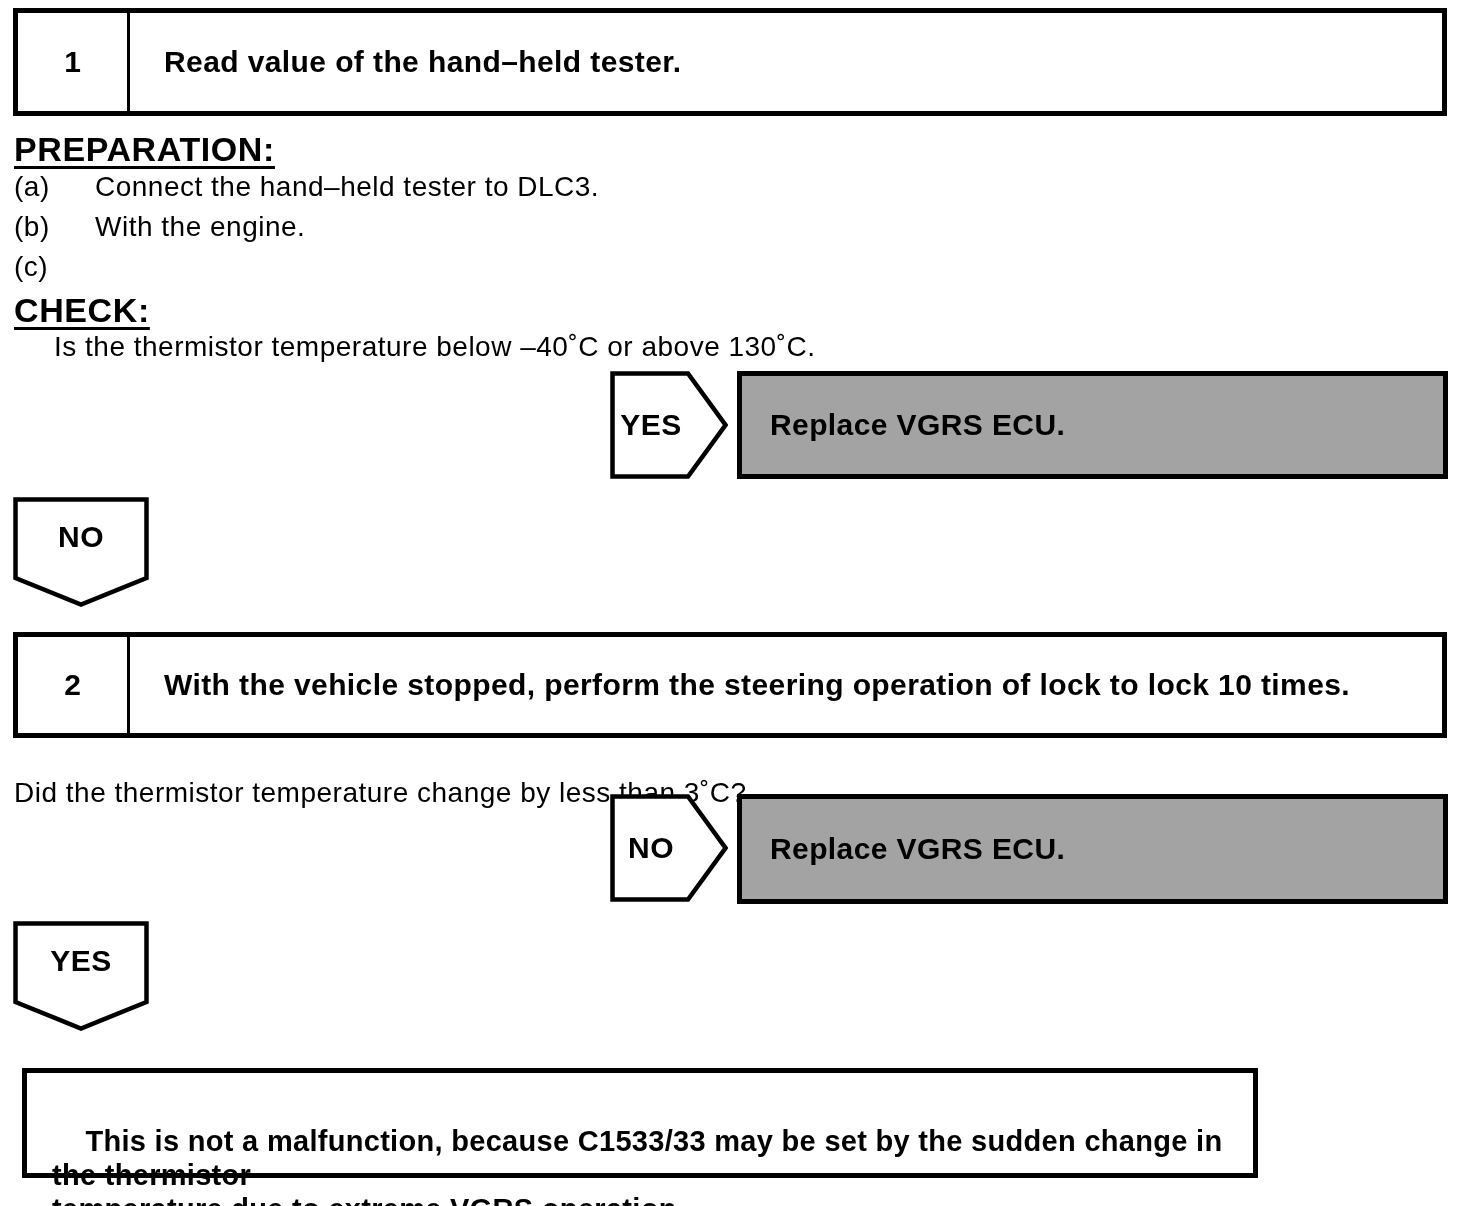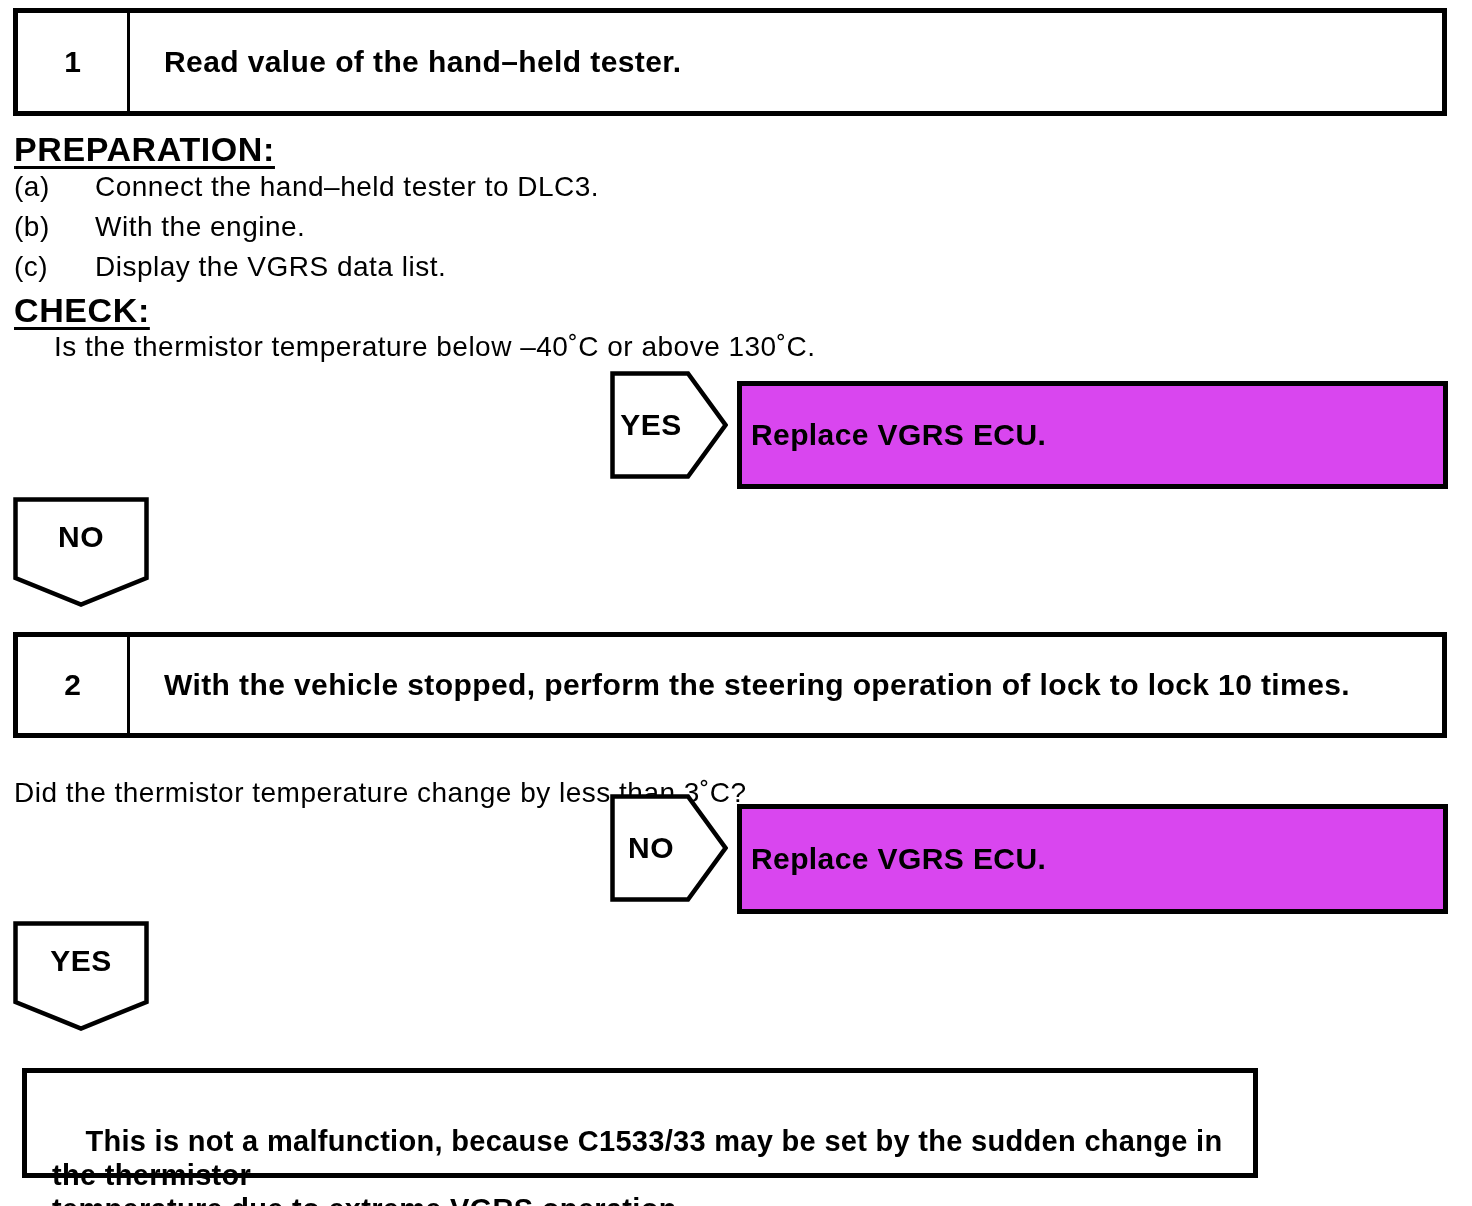--- a/index.html
+++ b/index.html
@@ -72,26 +72,25 @@
     display: flex; align-items: center; justify-content: center;
     font-weight: bold; font-size: 30px; letter-spacing: 0.5px;
   }
 
   
   .action-box {
     border: 5px solid #000;
     box-sizing: border-box;
     display: flex;
     align-items: center;
-    padding-left: 9px;
+    padding-left: 28px;
     font-weight: bold;
     font-size: 30px;
     letter-spacing: 0.4px;
-    background: #d946ef;
-    margin-top: 10px;
+    background: #a3a3a3;
   }
 
   
   .result-box {
     border: 5px solid #000;
     box-sizing: border-box;
     padding: 17px 18px 0 25px;
     font-weight: bold;
     font-size: 29px;
     line-height: 34px;
@@ -117,21 +116,20 @@
   <div class="abs listrow bodyline" style="left:14px; top:171px;">
     <span class="lbl">(a)</span>
     <span>Connect the hand–held tester to DLC3.</span>
   </div>
   <div class="abs listrow bodyline" style="left:14px; top:211px;">
     <span class="lbl">(b)</span>
     <span>With the engine.</span>
   </div>
   <div class="abs listrow bodyline" style="left:14px; top:251px;">
     <span class="lbl">(c)</span>
-    <span>Display the VGRS data list.</span>
   </div>
 
   <div class="abs heading" style="left:14px; top:291px;">CHECK:</div>
   <div class="abs bodyline" style="left:14px; top:331px;margin-left:40px;">Is the thermistor temperature below –40˚C or above 130˚C.</div>
 
   <div class="abs tag-right" style="left:610px; top:371px;">
     <svg width="118" height="108" viewBox="0 0 118 108">
       <polygon points="2.5,2.5 78,2.5 115.5,54 78,105.5 2.5,105.5"></polygon>
     </svg>
     <div class="tag-label">YES</div>

